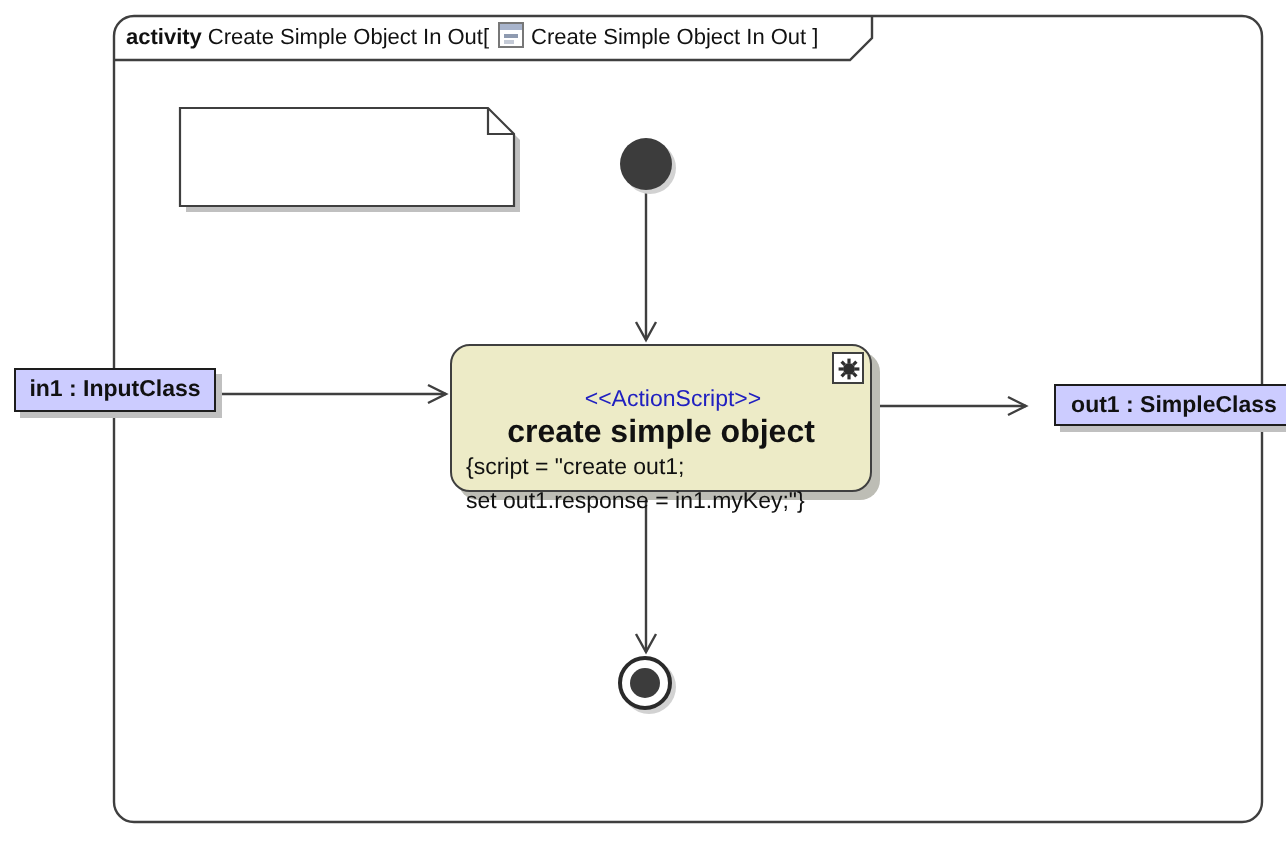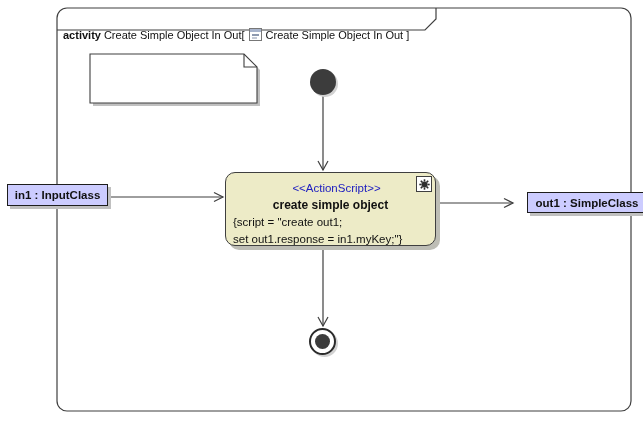--- a/index.html
+++ b/index.html
@@ -3,37 +3,37 @@
 <meta charset="utf-8">
 <style>
   html,body{margin:0;padding:0;background:#ffffff;}
   .canvas{
     position:relative;width:643px;height:425px;background:#ffffff;overflow:hidden;
     font-family:"Liberation Sans","DejaVu Sans",sans-serif;color:#111;
   }
   svg.layer{position:absolute;left:0;top:0;width:643px;height:425px;}
   
   .frame-header-text{
-    position:absolute;left:63px;top:24px;height:22px;line-height:22px;
+    position:absolute;left:63px;top:8px;height:22px;line-height:22px;
     font-size:11px;white-space:nowrap;z-index:3;
   }
   .frame-header-text .kw{font-weight:bold;margin-right:3px;}
   .hdr-icon{display:inline-block;vertical-align:-2px;margin:0 4px;}
   
   .note-text{
     position:absolute;left:96px;top:59px;width:160px;font-size:12px;line-height:17px;z-index:3;
   }
   
   .action-node{
     position:absolute;left:225px;top:172px;width:211px;height:74px;box-sizing:border-box;
     background:#EDEBC7;border:1px solid #3F3F3F;border-radius:10px;
     box-shadow:4px 4px 0 #BDBDB5;z-index:2;font-size:11.5px;
   }
-  .action-node .stereotype{margin-top:8px;text-align:center;color:#2020C0;line-height:15px;padding-left:12px;}
-  .action-node .action-name{text-align:center;font-weight:bold;font-size:12px;line-height:18px;}
+  .action-node .stereotype{margin-top:20px;text-align:center;color:#2020C0;line-height:15px;padding-left:12px;}
+  .action-node .action-name{text-align:center;font-weight:bold;font-size:16px;line-height:18px;}
   .action-node .script-line{text-align:left;padding-left:7px;line-height:17px;}
   .gear-box{
     position:absolute;top:3px;right:3px;width:16px;height:16px;box-sizing:border-box;
     background:#ffffff;border:1px solid #3F3F3F;display:flex;align-items:center;justify-content:center;
   }
   
   .param{
     position:absolute;box-sizing:border-box;background:#CCCCFF;border:1px solid #1d1d1d;
     box-shadow:3px 3px 0 #C0C0C0;font-weight:bold;font-size:11.5px;
     display:flex;align-items:center;justify-content:center;z-index:4;white-space:nowrap;

